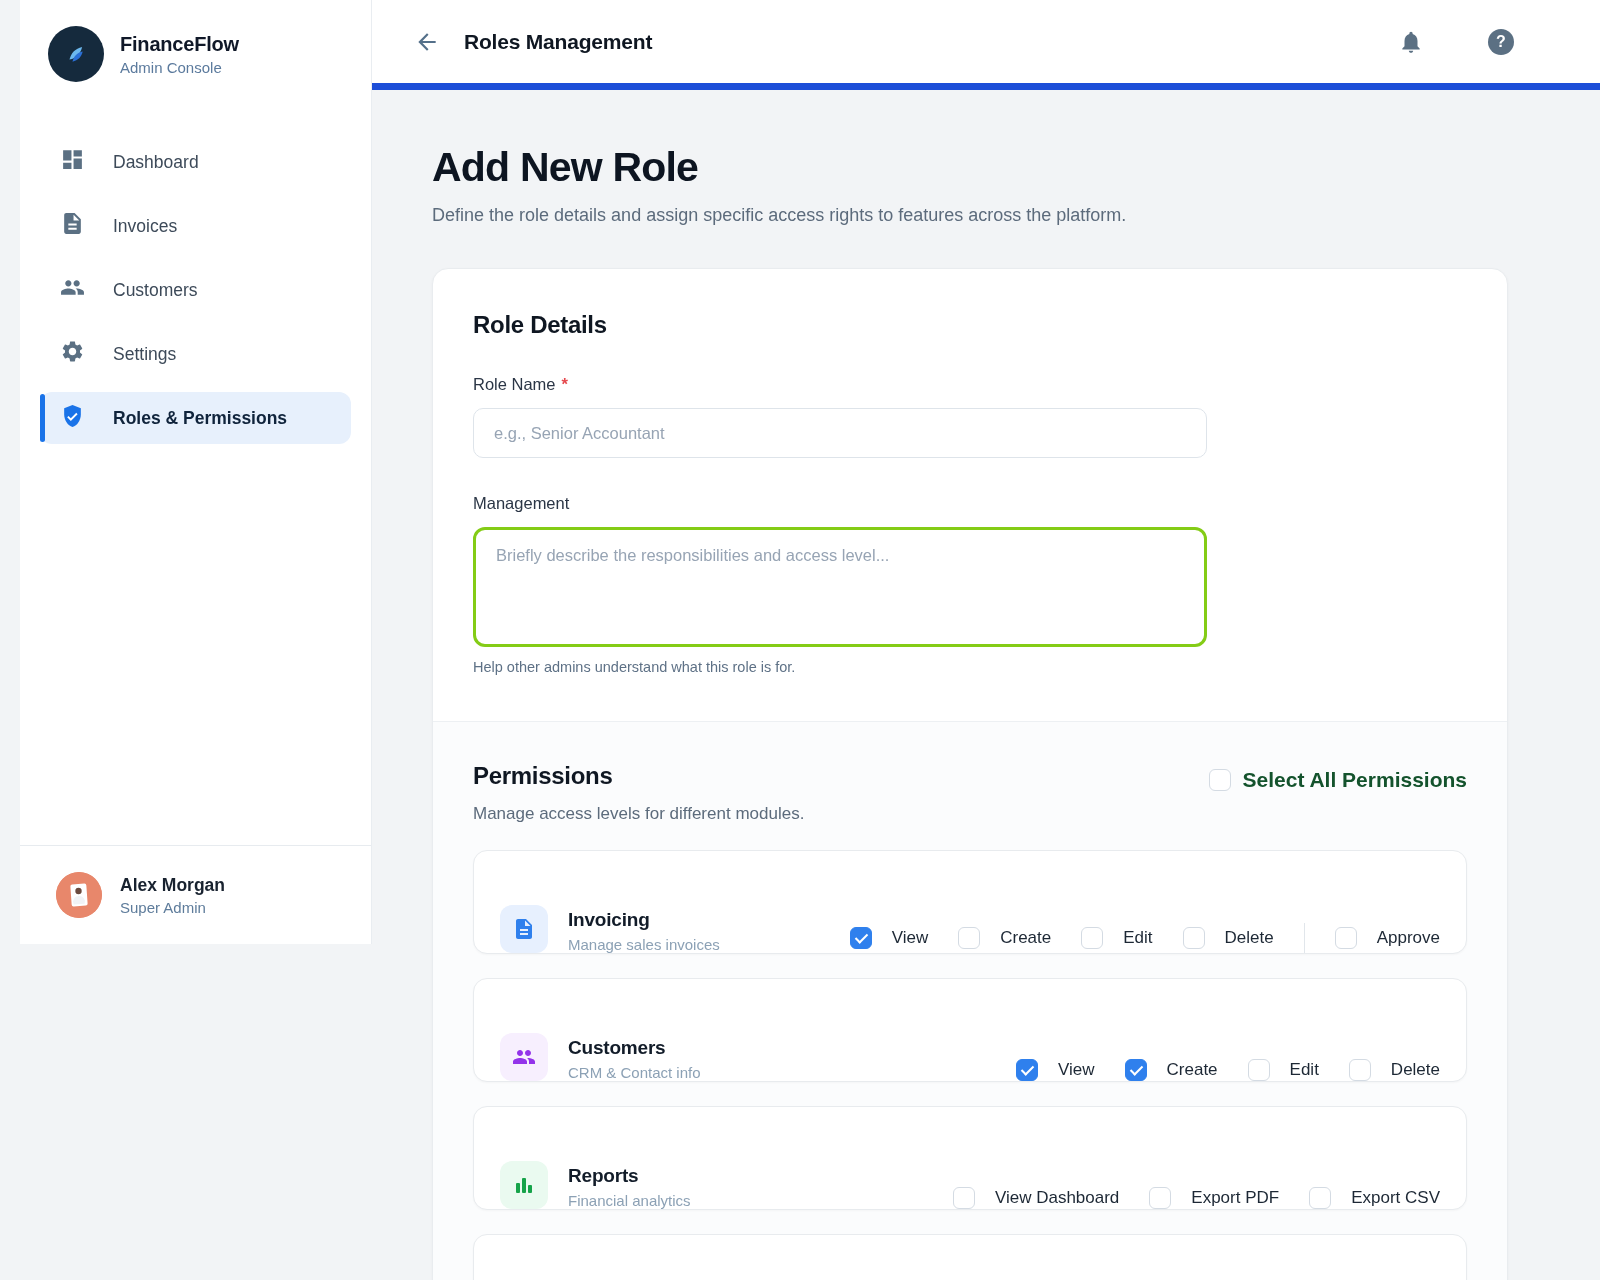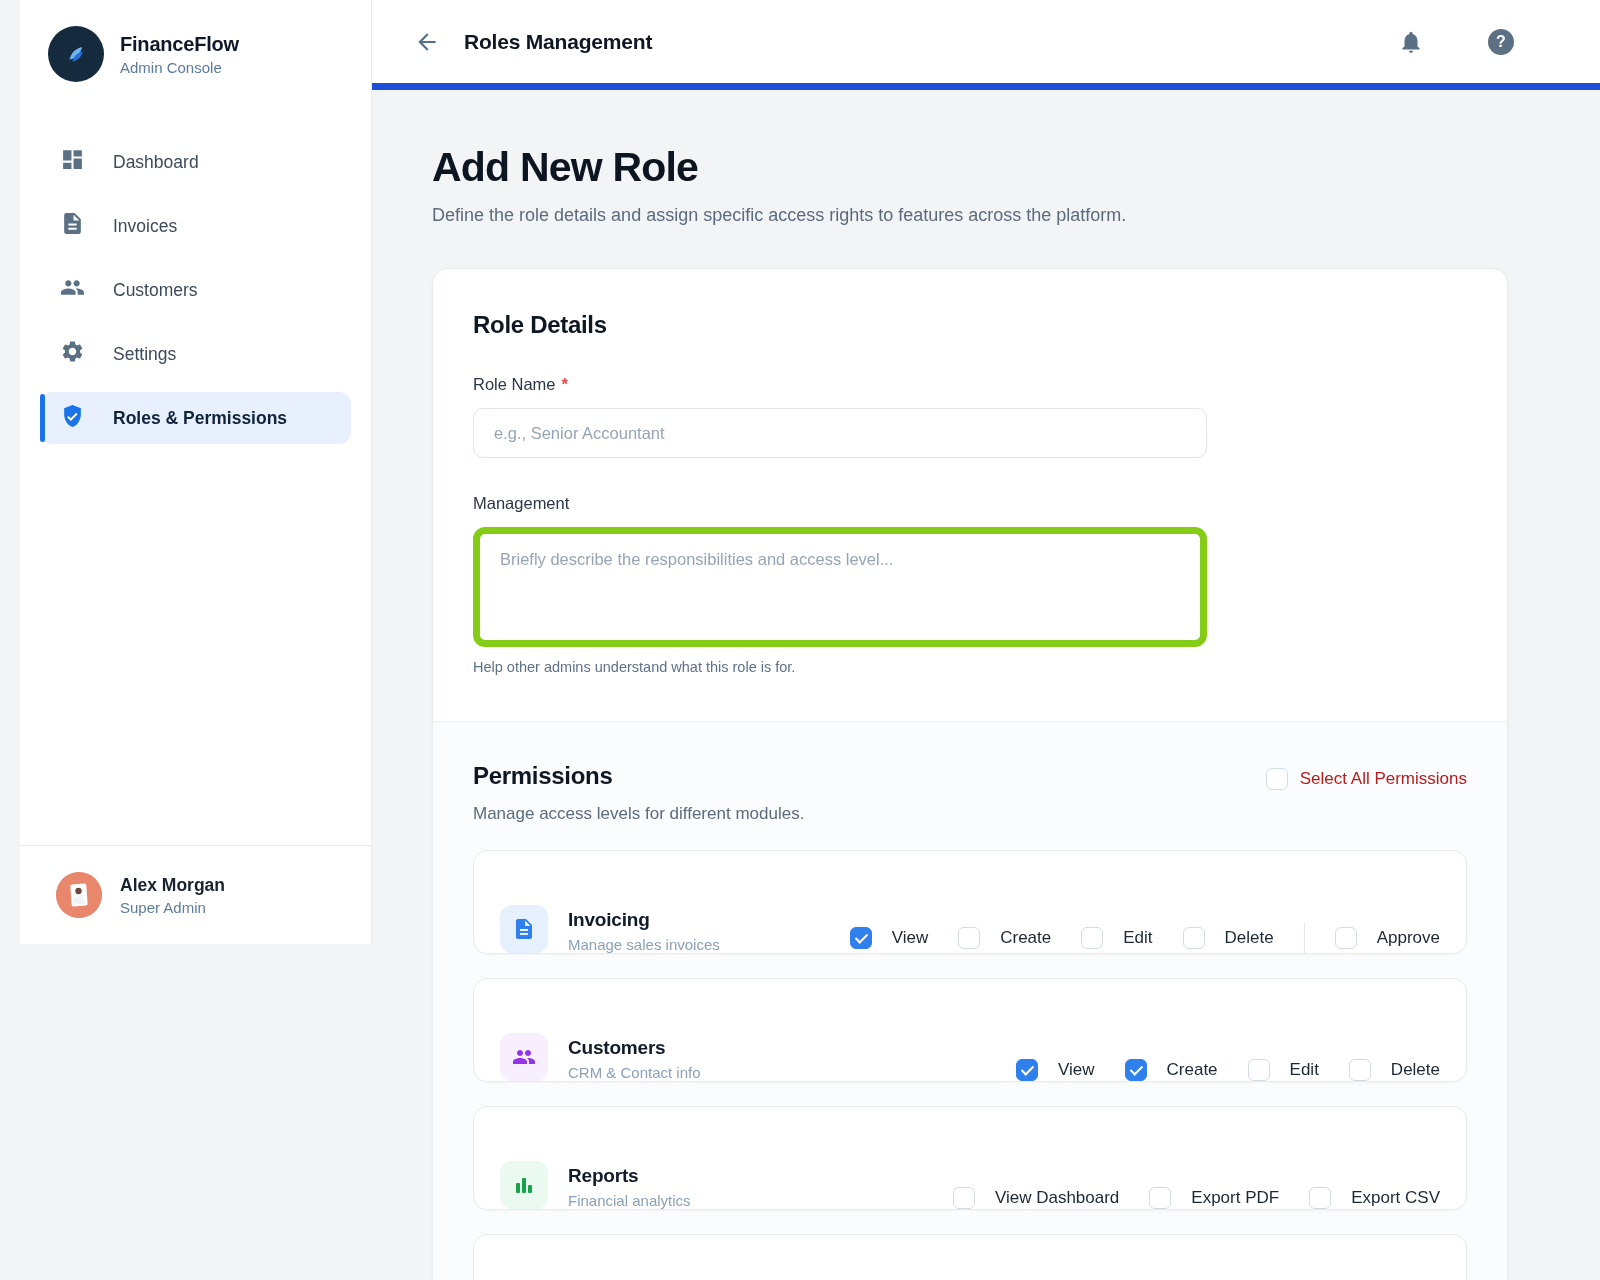--- a/index.html
+++ b/index.html
@@ -88,32 +88,32 @@
   .text-input {
     margin-top:14px; width:734px; height:50px;
     border:1px solid #dee4ea; border-radius:10px;
     padding:0 20px; font-size:16.5px; color:#18222f;
     font-family:"Liberation Sans", sans-serif;
     background:#fff; outline:none; display:block;
   }
   .text-input::placeholder, .text-area::placeholder { color:#97a4b4; }
   .text-area {
     margin-top:14px; width:734px; height:120px;
-    border:7px solid #84cc16; border-radius:12px;
+    border:3px solid #84cc16; border-radius:12px;
     padding:16px 20px; font-size:16.5px; color:#18222f;
     font-family:"Liberation Sans", sans-serif;
     background:#fff; outline:none; resize:none; display:block;
   }
   .helper-text { font-size:14.5px; color:#5e7186; margin-top:12px; }
 
   .perm-section { border-top:1px solid #edf0f3; background:#fbfcfd; padding:40px 40px 40px 40px; }
   .perm-header { display:flex; align-items:flex-start; }
   .perm-header-left .section-sub { font-size:17px; color:#5c6b7c; margin-top:14px; }
   .select-all { margin-left:auto; display:flex; align-items:center; gap:12px; margin-top:6px; cursor:pointer; }
-  .select-all-label { font-size:17px; color:#b91c1c; font-weight:400; }
+  .select-all-label { font-size:21px; color:#14532d; font-weight:700; }
 
   .perm-row {
     margin-top:24px; background:#ffffff;
     border:1px solid #e8ebee; border-radius:14px;
     height:104px; display:flex; align-items:flex-end;
     padding:0 26px;
     box-shadow:0 1px 2px rgba(16,24,40,.03);
   }
   .perm-row.first { margin-top:26px; }
   .module-icon {

